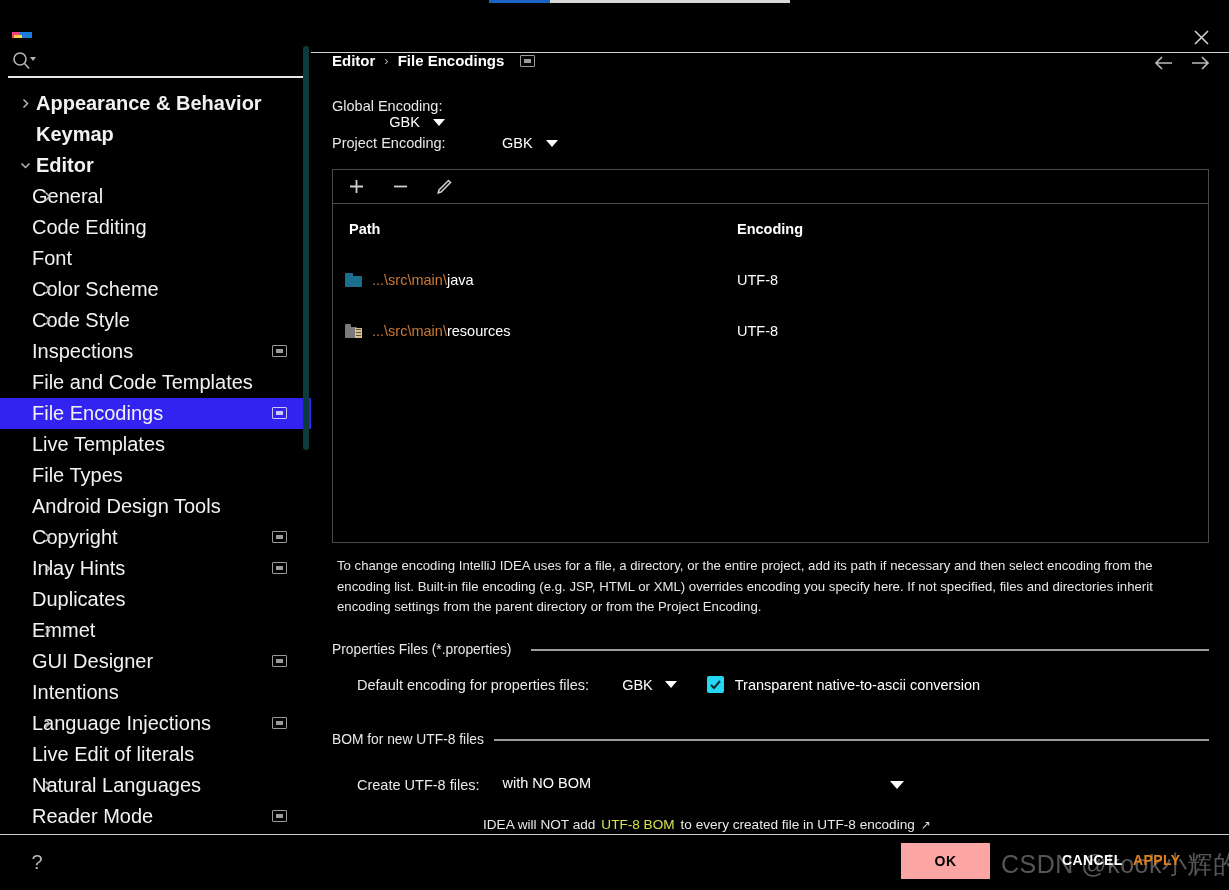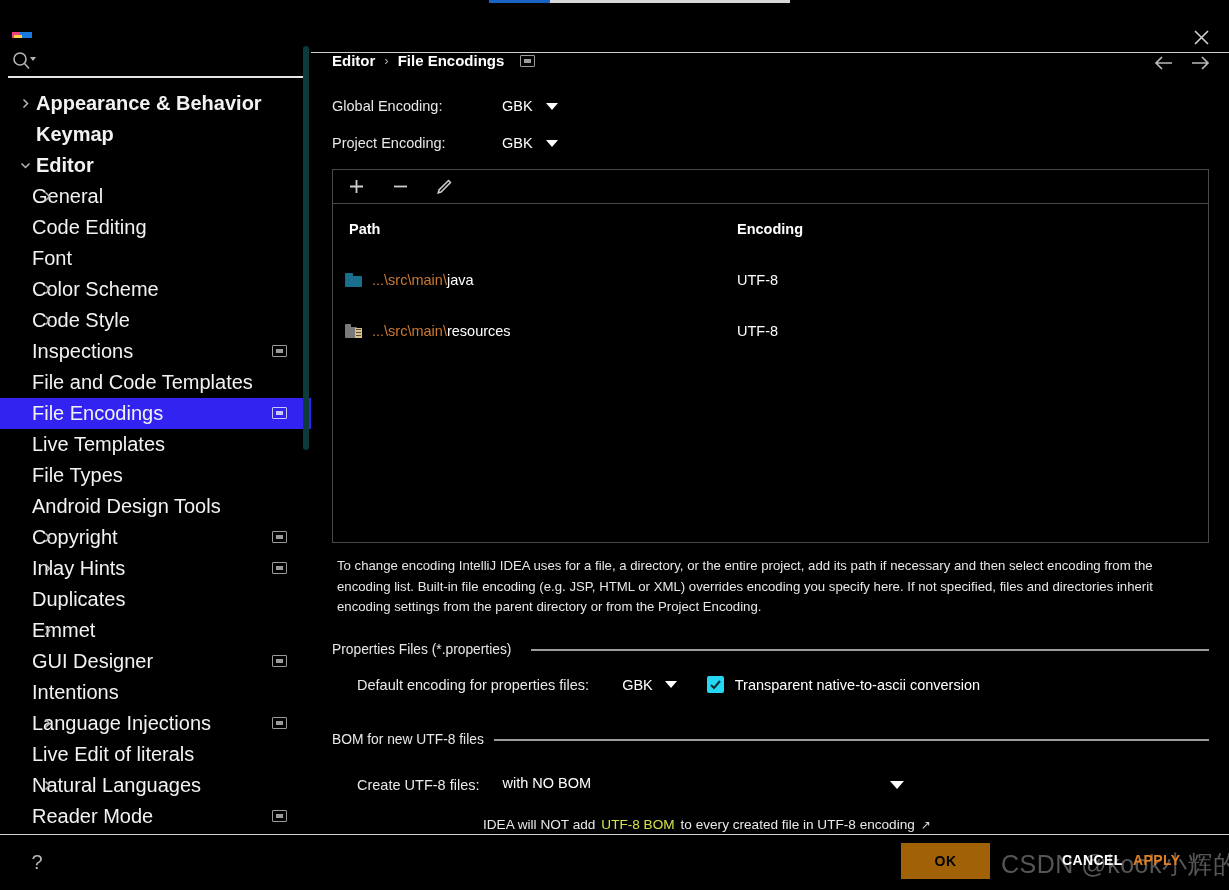--- a/index.html
+++ b/index.html
@@ -111,21 +111,21 @@
   }
 
   .enc-row { position:absolute; display:flex; align-items:center; font-size:14.5px; }
   .enc-row .lbl { color:#e8e8e8; width:170px; }
   .enc-row .dd { display:flex; align-items:center; gap:13px; color:#ffffff; }
   .enc-row .dd .val { font-size:14.5px; }
   .enc-row .dd .arrow {
     width:0;height:0;border-left:6px solid transparent;border-right:6px solid transparent;
     border-top:7px solid #ffffff;
   }
-  #rowGlobal { left:21px; top:60px; }
+  #rowGlobal { left:21px; top:60px;flex-direction:column; }
   #rowProject { left:21px; top:97px; }
 
   
   .table-panel {
     position:absolute; left:21px; top:131px; width:877px; height:374px;
     border:1px solid #4a4a4a; background:#000;
   }
   .table-toolbar {
     height:34px; border-bottom:1px solid #4a4a4a;
     display:flex; align-items:center; padding-left:12px; gap:22px;
@@ -203,21 +203,21 @@
   .bottombar {
     position:absolute; left:0; top:834px; width:1229px; height:56px;
     border-top:1px solid #cfcfcf; background:#000;
   }
   .help-btn {
     position:absolute; left:26px; top:15px; width:22px; height:24px;
     color:#b7b7b7; font-size:20px; display:flex; align-items:center; justify-content:center;
   }
   .btn-ok {
     position:absolute; left:901px; top:843px; width:89px; height:36px;
-    background:#a16207; color:#000000; font-size:14px; font-weight:bold;
+    background:#fca5a5; color:#000000; font-size:14px; font-weight:bold;
     display:flex; align-items:center; justify-content:center; border:none;
     font-family:"Liberation Sans", sans-serif; letter-spacing:.4px;
   }
   .btn-cancel {
     position:absolute; left:1014px; top:852px; color:#ffffff;
     font-size:14px; font-weight:bold; letter-spacing:.4px;margin-left:48px;
   }
   .btn-apply {
     position:absolute; left:1133px; top:852px; color:#e08020;
     font-size:14px; font-weight:bold; letter-spacing:.4px;

